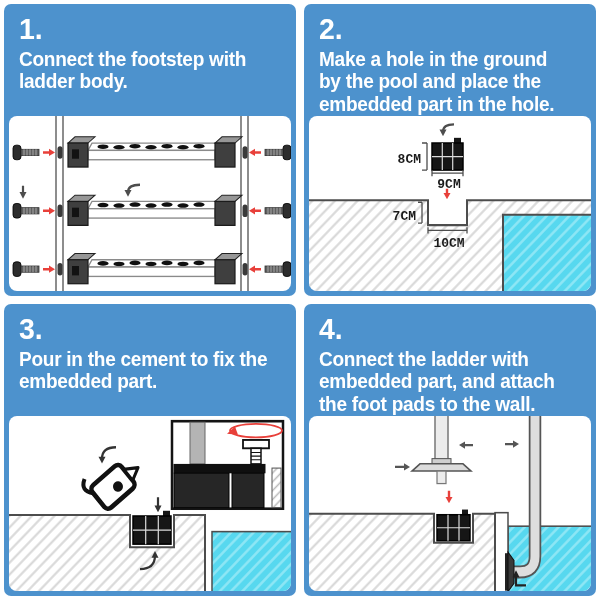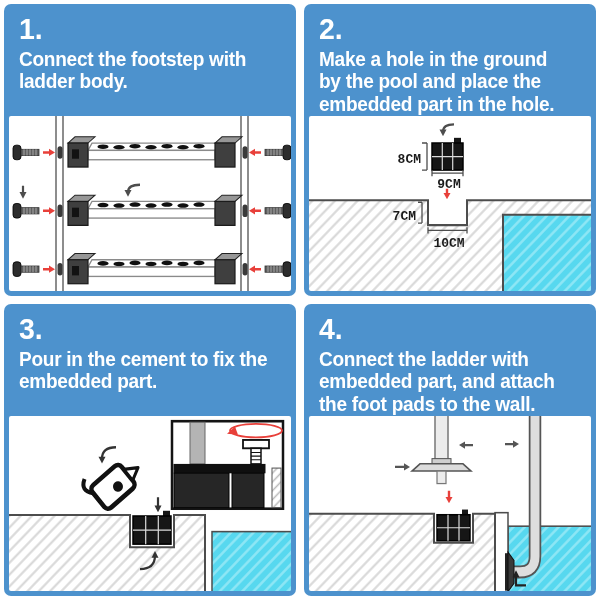--- a/index.html
+++ b/index.html
@@ -36,21 +36,21 @@
     font-size:20.5px;font-weight:700;line-height:1.12;
     letter-spacing:-0.3px;
     transform:scaleX(.93);transform-origin:left top;
     width:108%;
   }
   .step-desc .ln{white-space:nowrap;}
   .illus{
     flex:1;
     margin:0 5px 5px 5px;
     background:#ffffff;
-    border-radius:2px;
+    border-radius:8px;
     overflow:hidden;
   }
   .illus svg{display:block;width:100%;height:100%;}
   text.dim{
     font-family:"Liberation Mono","DejaVu Sans Mono",monospace;
     font-size:13px;font-weight:700;fill:#1a1a1a;
   }
 </style>
 </head>
 <body>

